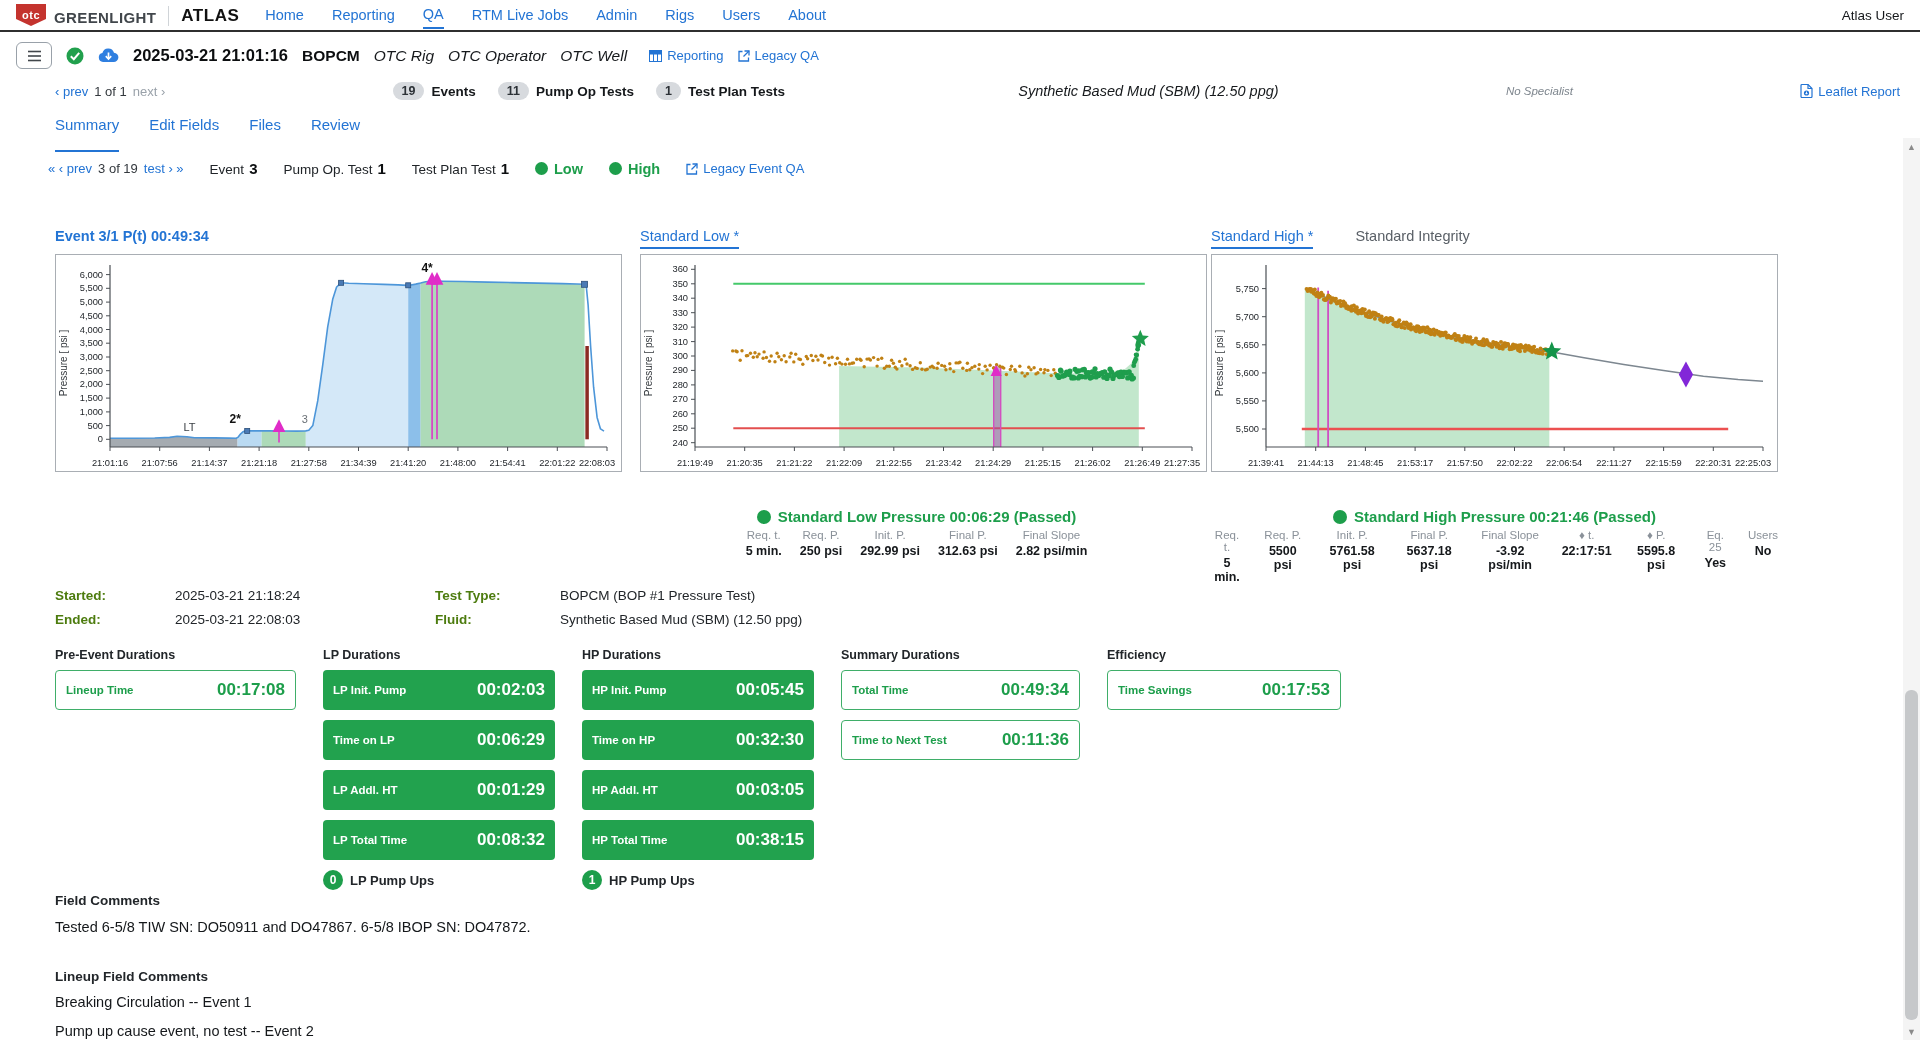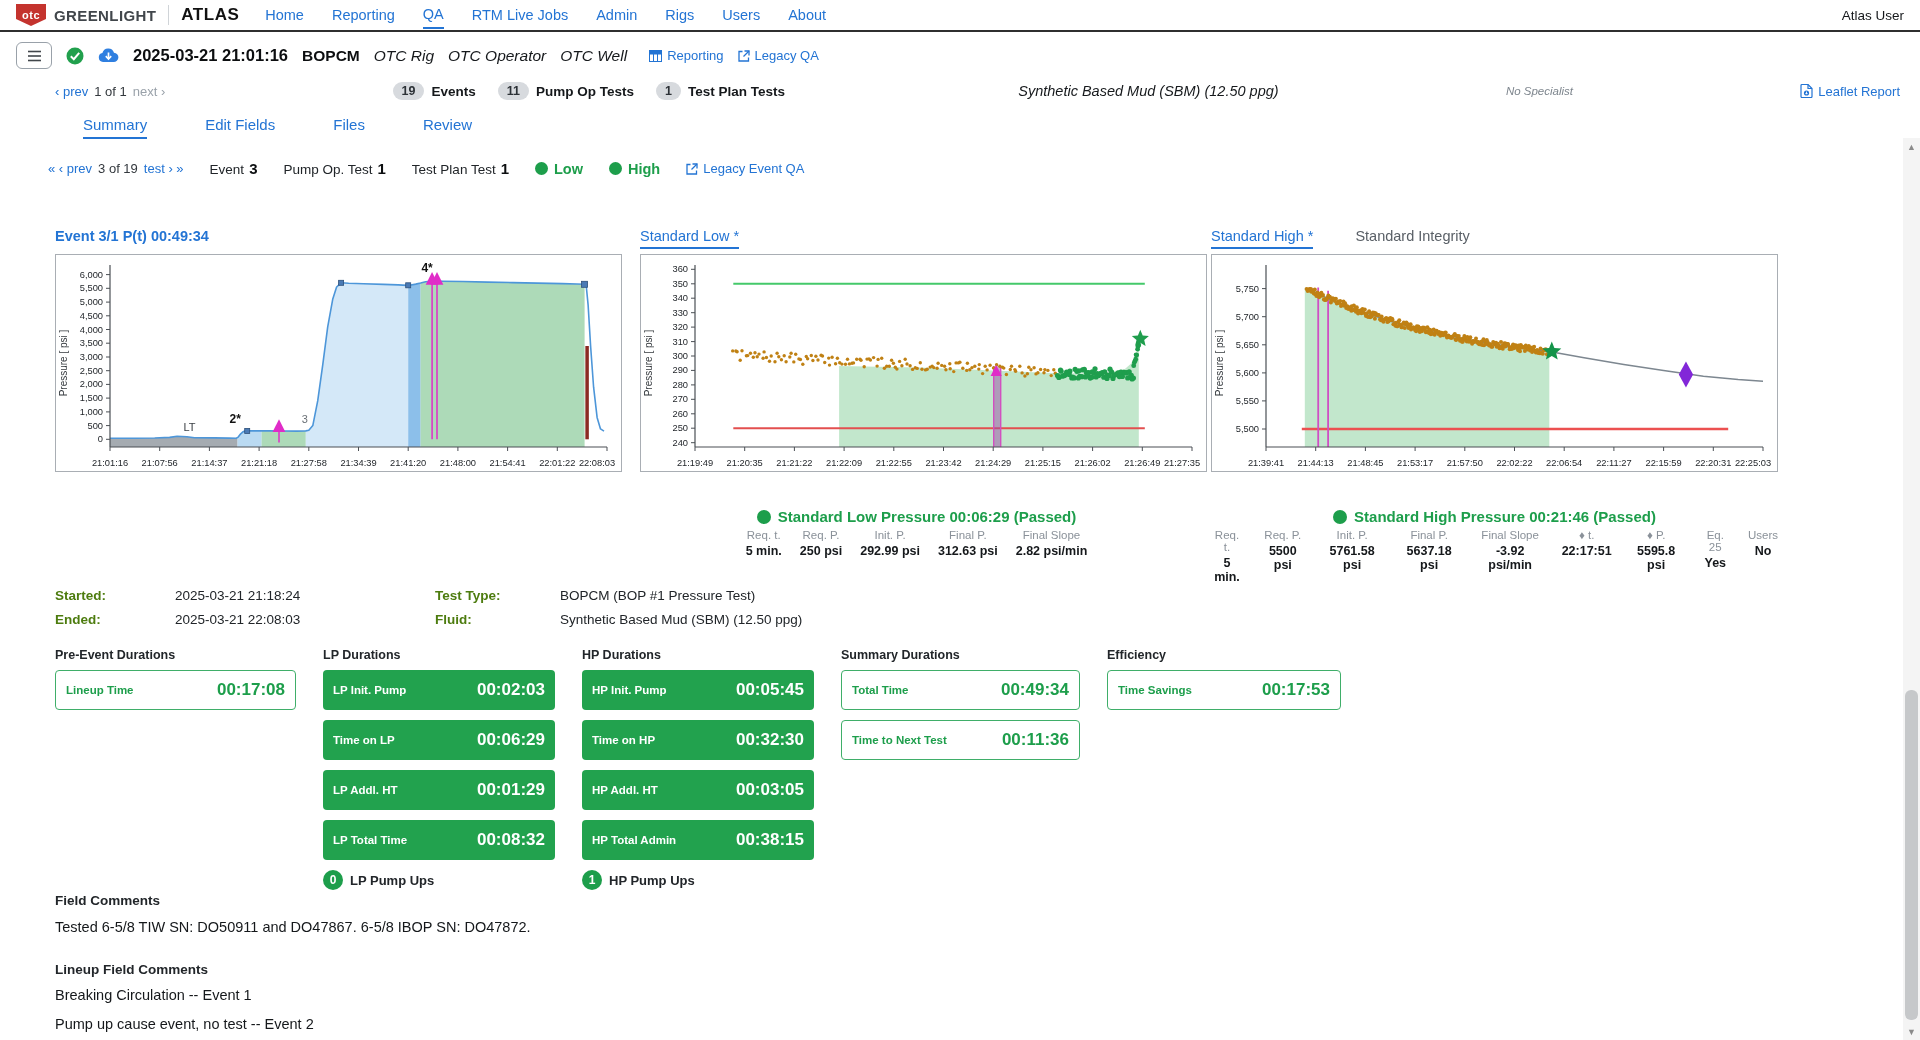--- a/index.html
+++ b/index.html
@@ -8,21 +8,21 @@
     font-family: "Liberation Sans", sans-serif;
     background:#fff; color:#212529; position:relative; overflow:hidden;
     font-size:14px;
   }
   .abs { position:absolute; }
 
   
   .navbar { position:absolute; top:0; left:0; right:0; height:32px;
     display:flex; align-items:center; gap:26px; padding:0 16px;
     border-bottom:2px solid #2f2f2f; background:#fff; z-index:5; }
-  .brand { display:flex; align-items:center; gap:8px; }
+  .brand { display:flex; align-items:flex-end; gap:8px; }
   .otc-shield { width:30px; height:22px; background:#c4332e; color:#fff;
     font-weight:bold; font-size:11px; display:flex; align-items:center; justify-content:center;
     clip-path:polygon(0 0,100% 0,100% 68%,50% 100%,0 68%); letter-spacing:0.5px;}
   .brand-name { font-weight:bold; color:#41464b; font-size:15px; letter-spacing:0.4px; }
   .brand-sep { width:1px; height:20px; background:#d0d4d8; margin:0 4px; }
   .brand-atlas { font-weight:bold; color:#111; font-size:17px; letter-spacing:0.5px; }
   .nav-items { display:flex; gap:28px; align-items:center; }
   .nav-link { color:#2374d4; font-size:14.5px; text-decoration:none; cursor:pointer; padding:5px 0; }
   .nav-link.active { border-bottom:2px solid #2374d4; }
   .nav-user { margin-left:auto; color:#15181b; font-size:13.5px; }
@@ -43,21 +43,21 @@
   .pg-blue { color:#2374d4; cursor:pointer; }
   .pg-dark { color:#33383d; }
   .pg-gray { color:#9aa2aa; }
   .pill { background:#d7dade; color:#2c3136; border-radius:10px; padding:2px 9px;
     font-size:12.5px; font-weight:bold; }
   .pill-label { font-weight:bold; font-size:13.5px; color:#15181b; margin-right:6px; }
   .fluid-it { font-style:italic; font-size:14.5px; color:#16191c; }
   .no-spec { font-style:italic; font-size:11.5px; color:#7d858d; }
 
   .row-tabs { top:116px; left:55px; display:flex; gap:30px; }
-  .tab { color:#2374d4; font-size:15px; cursor:pointer; padding-bottom:4px;margin-left:28px; }
+  .tab { color:#2374d4; font-size:15px; cursor:pointer; padding-bottom:17px; }
   .tab.active { border-bottom:2px solid #2374d4; }
 
   .row-eventnav { top:160px; left:48px; display:flex; align-items:center; gap:26px; font-size:13.5px; }
   .ev-label { color:#212529; }
   .ev-num { font-weight:bold; font-size:15px; color:#0c0e10; margin-left:5px; }
   .status-pill { display:flex; align-items:center; gap:6px; color:#1d9e4b; font-weight:bold; font-size:14.5px; }
   .gdot { width:13px; height:13px; border-radius:50%; background:#1d9e4b; display:inline-block; }
 
   
   .charts-row { top:228px; left:55px; width:1723px; height:252px; }
@@ -98,21 +98,21 @@
   .dc-value { font-size:17px; font-weight:bold; }
   .pumpups { display:flex; align-items:center; gap:7px; margin-top:1px; }
   .pu-count { width:20px; height:20px; border-radius:50%; background:#1d9e4b; color:#fff;
     font-weight:bold; font-size:12px; display:flex; align-items:center; justify-content:center; }
   .pu-label { font-weight:bold; font-size:13px; color:#22262a; }
 
   
   .comments { top:893px; left:55px; font-size:14.5px; }
   .cm-h { font-weight:bold; font-size:13.5px; color:#22262a; }
   .cm-body { margin-top:11px; color:#15181b; }
-  .cm-h2 { margin-top:27px; }
+  .cm-h2 { margin-top:34px; }
   .cm-line { margin-top:7px; line-height:22px; color:#15181b; }
 
   
   .scrollbar { position:absolute; right:0; top:138px; width:17px; bottom:0; background:#f4f4f4; }
   .sb-arrow { position:absolute; left:0; width:17px; height:17px; color:#8a8a8a; font-size:9px;
     display:flex; align-items:center; justify-content:center; cursor:pointer; }
   .sb-thumb { position:absolute; left:2px; width:13px; border-radius:6px; background:#c6c8ca; cursor:pointer; }
 
   .icon-svg { display:inline-block; vertical-align:middle; }
 </style>
@@ -1088,21 +1088,21 @@
       </div>
       <div class="dur-card solid">
         <span class="dc-label">Time on HP</span>
         <span class="dc-value">00:32:30</span>
       </div>
       <div class="dur-card solid">
         <span class="dc-label">HP Addl. HT</span>
         <span class="dc-value">00:03:05</span>
       </div>
       <div class="dur-card solid">
-        <span class="dc-label">HP Total Admin</span>
+        <span class="dc-label">HP Total Time</span>
         <span class="dc-value">00:38:15</span>
       </div>
       <div class="pumpups">
         <span class="pu-count">1</span>
         <span class="pu-label">HP Pump Ups</span>
       </div>
     </div>
     <div class="dur-col" style="width: 239px;">
       <div class="dur-title">Summary Durations</div>
       <div class="dur-card outline">

